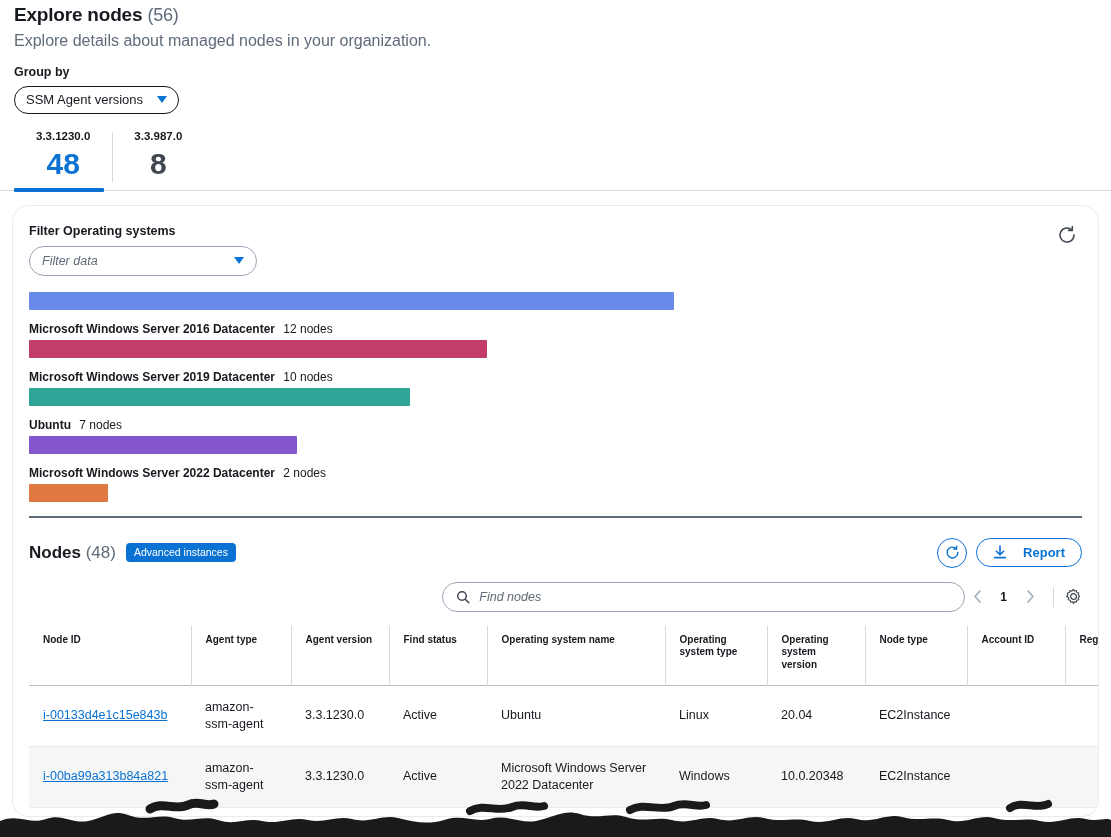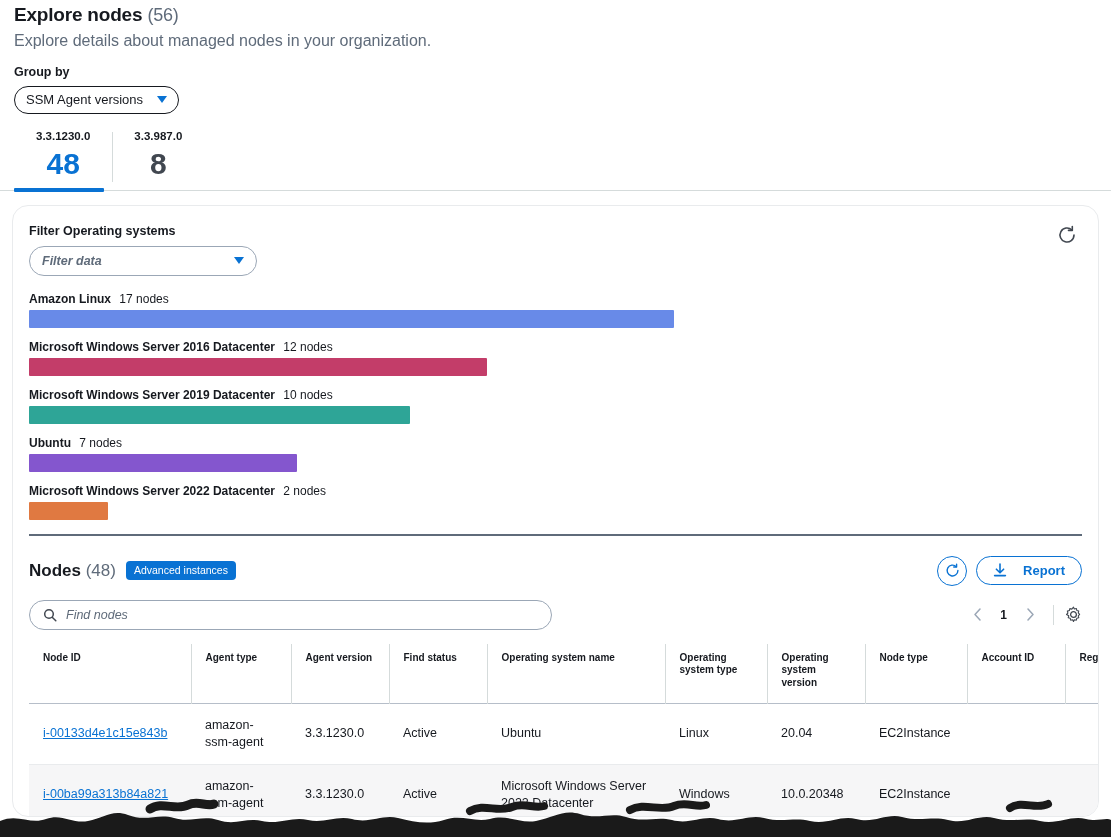--- a/index.html
+++ b/index.html
@@ -91,21 +91,21 @@
 
   .filter-label { font-size: 12.5px; font-weight: bold; color: #16191f; }
   .filter-select {
     margin-top: 8px;
     width: 228px;
     display: flex; align-items: center; justify-content: space-between;
     border: 1px solid #9ba7b6; border-radius: 17px;
     padding: 7px 12px;
     background: #fff; cursor: pointer;
   }
-  .filter-ph { font-size: 12.5px; color: #5f6b7a; font-style: italic; font-weight: bold; }
+  .filter-ph { font-size: 12.5px; color: #5f6b7a; font-style: italic; }
 
   .card-refresh {
     position: absolute; top: 18px; right: 20px;
     width: 22px; height: 22px; cursor: pointer;
   }
 
   
   .bars { margin-top: 16px; }
   .bar-group { margin-bottom: 12px; }
   .bar-label {
@@ -142,21 +142,21 @@
   }
   .report-btn {
     display: flex; align-items: center; gap: 16px;
     border: 1.5px solid #0972d3; border-radius: 16px;
     padding: 6px 16px;
     color: #0972d3; font-size: 13px; font-weight: bold;
     background: #fff; cursor: pointer;
   }
 
   .table-toolbar {
-    display: flex; align-items: center; justify-content: space-between;
+    display: flex; align-items: center; justify-content: flex-end;
     margin-top: 14px;
   }
   .search-box {
     width: 523px;
     display: flex; align-items: center; gap: 9px;
     border: 1px solid #9ba7b6; border-radius: 18px;
     padding: 7px 13px; background: #fff;
   }
   .search-box input {
     border: none; outline: none; flex: 1;
@@ -268,24 +268,20 @@
     <div class="card-refresh">
       <svg width="22" height="22" viewBox="0 0 22 22">
         <path d="M18 11a7 7 0 1 1-2.1-5" fill="none" stroke="#414750" stroke-width="1.6" stroke-linecap="round"></path>
         <path d="M16.3 2.6 L16.3 6.4 L12.5 6.4" fill="none" stroke="#414750" stroke-width="1.6" stroke-linecap="round" stroke-linejoin="round"></path>
       </svg>
     </div>
 
     <div class="bars">
 
       <div class="bar-group">
-        <div class="bar-label">
-          <span class="os">Amazon Linux</span>
-          <span class="nodes">17 nodes</span>
-        </div>
         <div class="bar" style="width:645px;background:#688ae8;"></div>
       </div>
 
       <div class="bar-group">
         <div class="bar-label">
           <span class="os">Microsoft Windows Server 2016 Datacenter</span>
           <span class="nodes">12 nodes</span>
         </div>
         <div class="bar" style="width:458px;background:#c33d69;"></div>
       </div>

